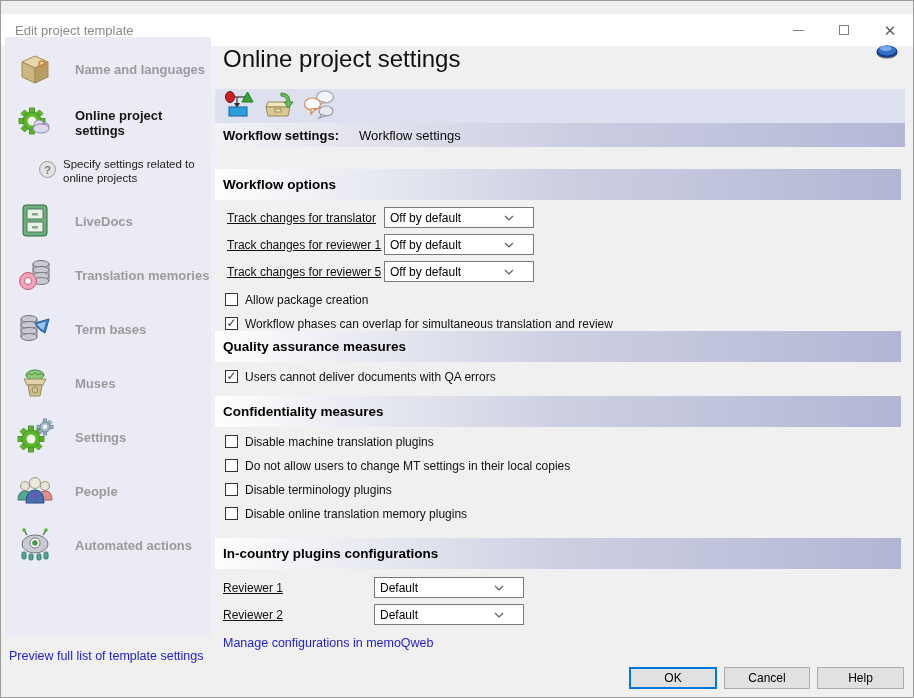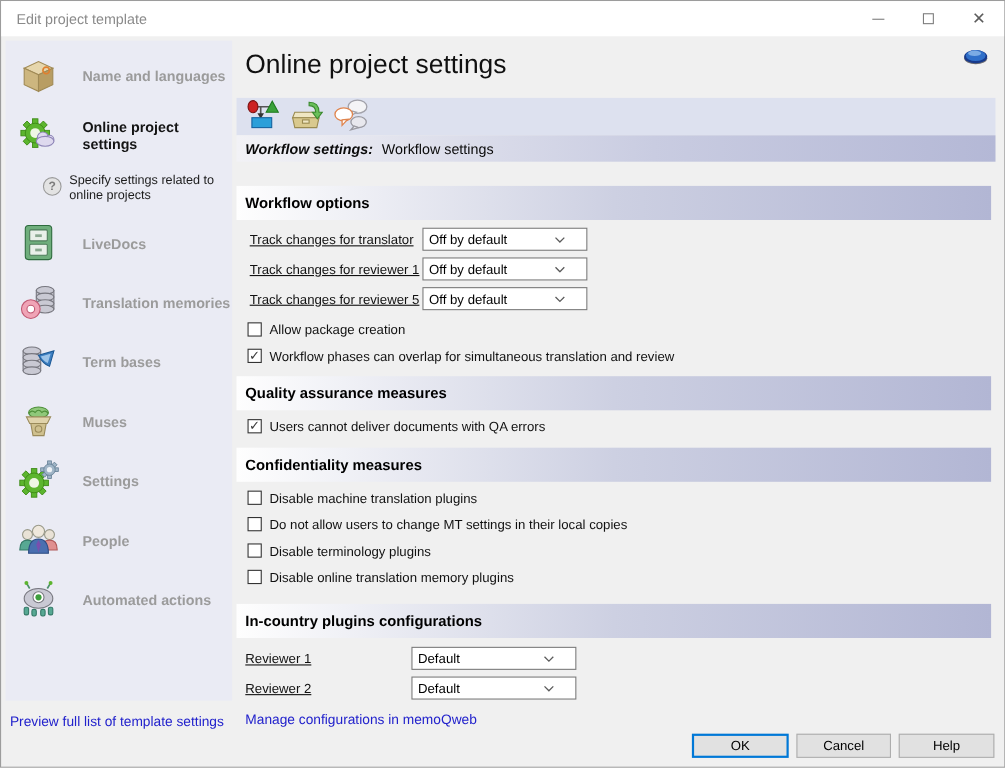--- a/index.html
+++ b/index.html
@@ -3,21 +3,21 @@
 <meta charset="utf-8">
 <style>
   * { margin:0; padding:0; box-sizing:border-box; }
   html,body { background:#cfcfcf; }
   body { font-family:"Liberation Sans", sans-serif; }
 
   .window { position:relative; width:914px; height:698px; background:#f0f0f0;
             border:1px solid #9c9c9c; overflow:hidden; }
 
   
-  .titlebar { position:absolute; left:0; top:0; right:0; height:32px; background:#ffffff; }
+  .titlebar { position:absolute; left:0; top:13px; right:0; height:32px; background:#ffffff; }
   .titlebar .title { position:absolute; left:14px; top:9px; font-size:13px; color:#8a8a8a; }
   .win-controls { position:absolute; right:0; top:0; height:32px; display:flex; }
   .win-btn { width:46px; height:32px; display:flex; align-items:center; justify-content:center; }
   .glyph-min { width:11px; height:1px; background:#7e7e7e; display:block; }
   .glyph-max { width:10px; height:10px; border:1px solid #7e7e7e; display:block; }
   .glyph-close { font-size:15px; color:#5c5c5c; line-height:1; }
 
   
   .sidebar { position:absolute; left:4px; top:36px; width:206px; height:600px;
              background:#eaebf4; padding-top:12px; overflow:hidden; }
@@ -36,21 +36,21 @@
   .main-title { position:absolute; left:8px; top:8px; font-size:24px; color:#101010; }
   .lens { position:absolute; right:6px; top:6px; }
 
   .tabstrip { position:absolute; left:0; top:52px; width:690px; height:34px;
               background:#dde1ef; display:flex; align-items:center; padding-left:4px; }
   .tab { width:40px; height:32px; display:flex; align-items:center; justify-content:center; cursor:default; }
 
   .tabinfo { position:absolute; left:0; top:86px; width:690px; height:24px;
              background:linear-gradient(90deg,#f2f2f6 0%, #c9cce1 55%, #b4b8d6 100%);
              display:flex; align-items:center; padding-left:8px; font-size:13px; color:#0a0a0a; }
-  .tabinfo b { margin-right:8px;font-style:italic; }
+  .tabinfo b { margin-right:20px; }
 
   .sections { position:absolute; left:0; top:132px; width:690px; }
   .sec-header { height:31px; width:686px; display:flex; align-items:center; padding-left:8px;
                 font-weight:bold; font-size:13.5px; color:#000;
                 background:linear-gradient(90deg,#fefefe 0%, #cdd0e2 50%, #b2b6d4 100%); }
 
   .dd-row { display:flex; align-items:center; height:21px; margin-left:8px; font-size:12px; color:#111; }
   .dd-row .lbl { width:161px; padding-left:4px;text-decoration:underline; }
   .dd-row.narrow .lbl { width:151px; padding-left:0; }
   .dropdown { width:150px; height:21px; background:#ffffff; border:1px solid #7a7a7a;
@@ -58,21 +58,21 @@
               padding:0 19px 0 5px; font-size:12px; color:#000; cursor:default; }
 
   .cb-row { display:flex; align-items:center; margin-left:10px; height:15px; font-size:12px; color:#111; }
   .checkbox { width:13px; height:13px; background:#fff; border:1px solid #333;
               display:flex; align-items:center; justify-content:center; flex:0 0 13px; cursor:default; }
   .checkbox .check { display:none; font-size:12px; color:#3c3c3c; line-height:1; margin-top:-2px; }
   .checkbox.checked .check { display:block; }
   .cb-row .lbl { margin-left:7px; }
 
   .mt7{margin-top:7px}.mt6{margin-top:6px}.mt8{margin-top:8px}.mt9{margin-top:9px}
-  .mt10{margin-top:10px}.mt11{margin-top:11px}.mt12{margin-top:12px}.mt17{margin-top:17px}
+  .mt10{margin-top:10px}.mt11{}.mt12{margin-top:12px}.mt17{margin-top:17px}
 
   .manage-link { margin:11px 0 0 8px; font-size:12.5px; color:#2222cc; cursor:pointer; width:fit-content; }
   .footer-link { position:absolute; left:8px; top:648px; font-size:12.5px; color:#2222cc; cursor:pointer; }
 
   .buttons { position:absolute; right:9px; top:666px; display:flex; gap:7px; }
   .btn { width:86px; height:22px; background:#e1e1e1; border:1px solid #adadad;
          font-size:12px; color:#000; display:flex; align-items:center; justify-content:center;
          font-family:"Liberation Sans", sans-serif; cursor:default; }
   .btn.default { border:2px solid #0078d7; width:88px; }
   .btn.help { width:87px; }

